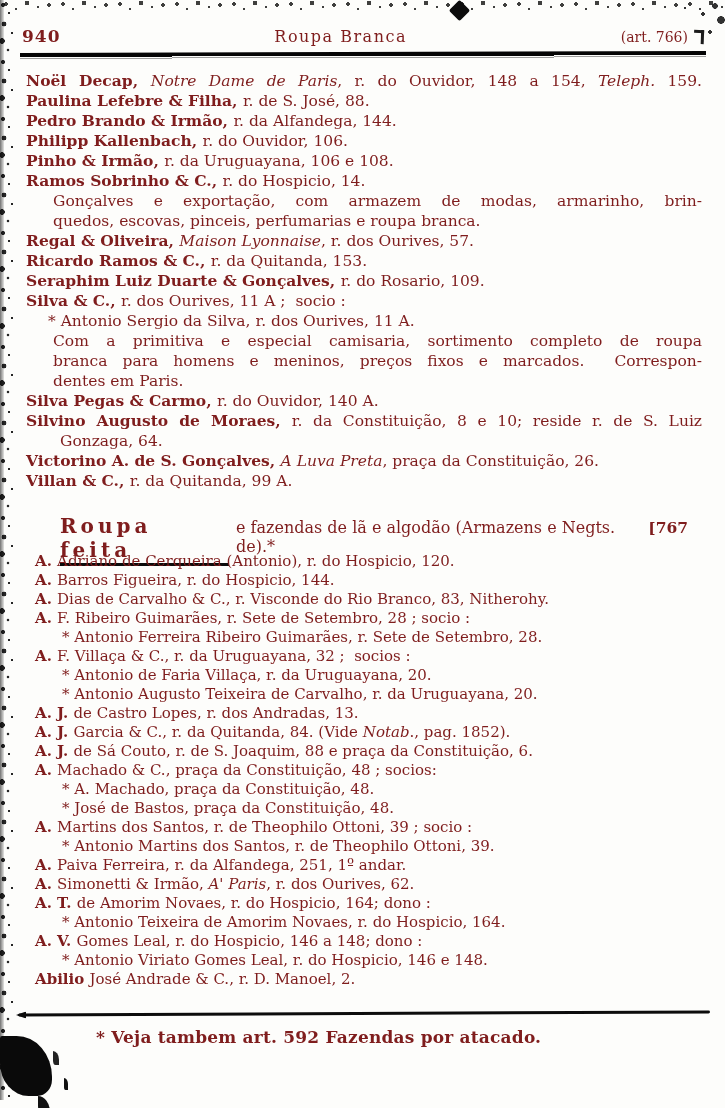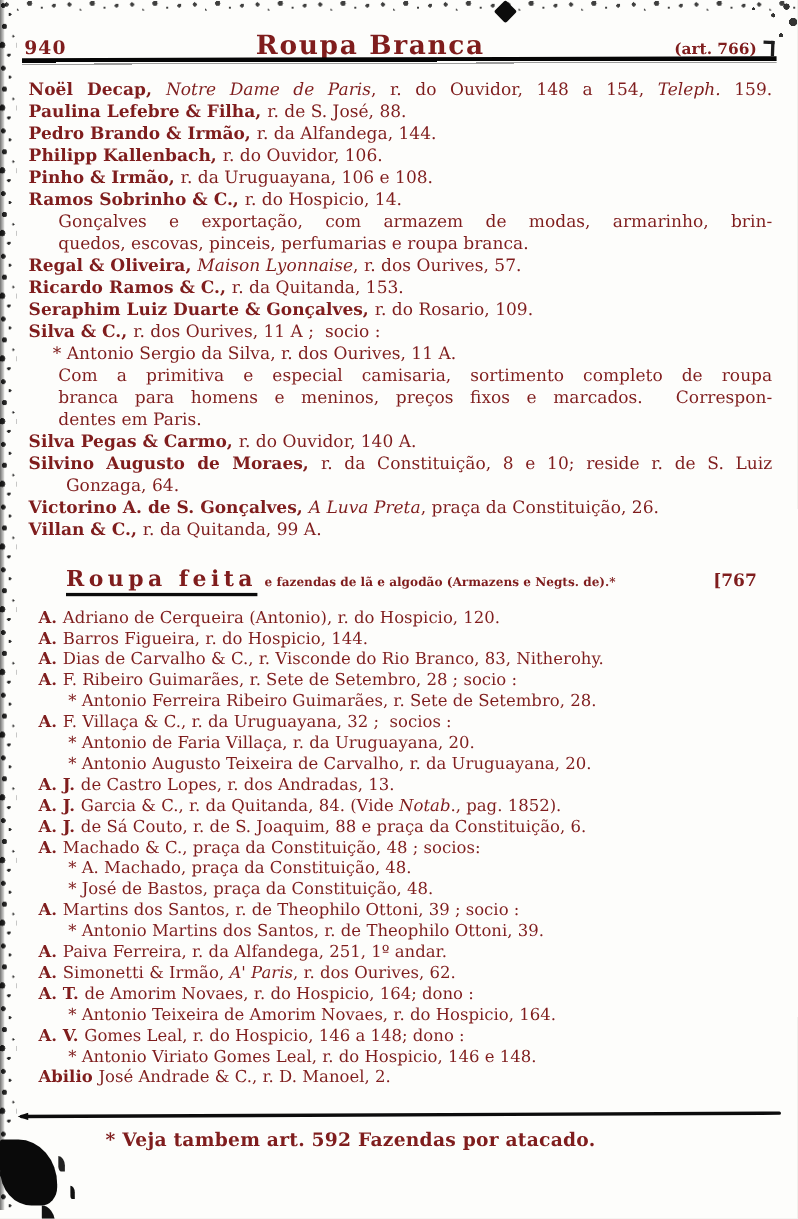--- a/index.html
+++ b/index.html
@@ -51,22 +51,22 @@
     position:absolute;left:0;top:1036px;width:52px;height:60px;
     background:#0a0a0a;border-radius:4% 68% 28% 55%;
     box-shadow:18px 40px 0 -20px #111,40px 18px 0 -24px #111,30px -8px 0 -23px #222;
   }
   
   .pagehead{
     position:absolute;top:26px;left:22px;width:682px;height:26px;
     display:flex;align-items:baseline;
   }
   .pageno{font-size:17px;font-weight:bold;letter-spacing:1px;}
-  .ptitle{flex:1;text-align:center;font-size:24px;font-weight:bold;letter-spacing:1.5px;}
-  .artref{font-size:14px;font-weight:bold;}
+  .ptitle{flex:1;text-align:center;font-size:16px;font-weight:normal;letter-spacing:1.5px;}
+  .artref{font-size:14px;font-weight:normal;}
   .ink-mark{
     display:inline-block;width:7px;height:11px;margin-left:6px;
     border-right:3px solid #1c1c1c;border-top:3px solid #1c1c1c;
     transform:rotate(2deg) translateY(2px);
   }
   .rule{
     position:absolute;top:52px;left:20px;width:686px;height:8px;
     background:linear-gradient(#050505 0 4px,transparent 4px 5px,rgba(0,0,0,.38) 5px 6px,transparent 6px);
     transform:rotate(-.15deg);
   }
@@ -88,21 +88,21 @@
   .j{white-space:normal;text-align:justify;text-align-last:justify;}
   
   .secthead{
     position:absolute;top:514px;left:22px;width:680px;
     display:flex;align-items:baseline;
   }
   .sect-title{
     margin-left:38px;font-size:20px;font-weight:bold;letter-spacing:4px;
     border-bottom:3.5px solid #0b0b0b;padding-bottom:1px;
   }
-  .sect-sub{font-size:11px;margin-left:7px;font-weight:bold;}
+  .sect-sub{font-size:16px;margin-left:7px;}
   .sect-ref{margin-left:auto;margin-right:14px;font-size:15.5px;font-weight:bold;}
   
   .footrule{
     position:absolute;top:1012px;left:18px;width:692px;height:3px;
     background:#0c0c0c;transform:rotate(-.25deg);border-radius:2px;
   }
   .footrule::before{
     content:"";position:absolute;left:-2px;top:-2px;width:10px;height:7px;
     background:#0c0c0c;clip-path:polygon(0 50%,100% 0,100% 100%);
   }

